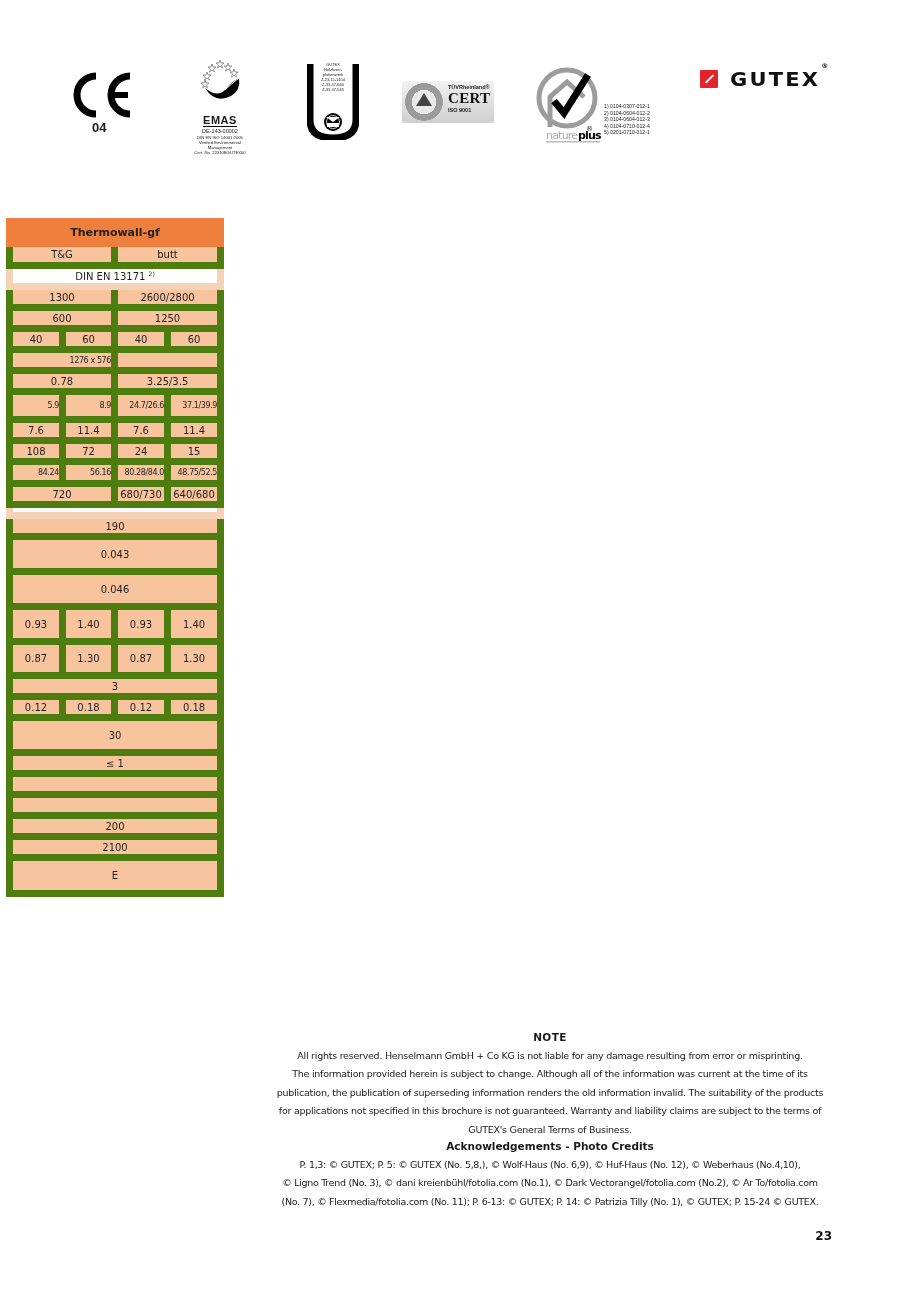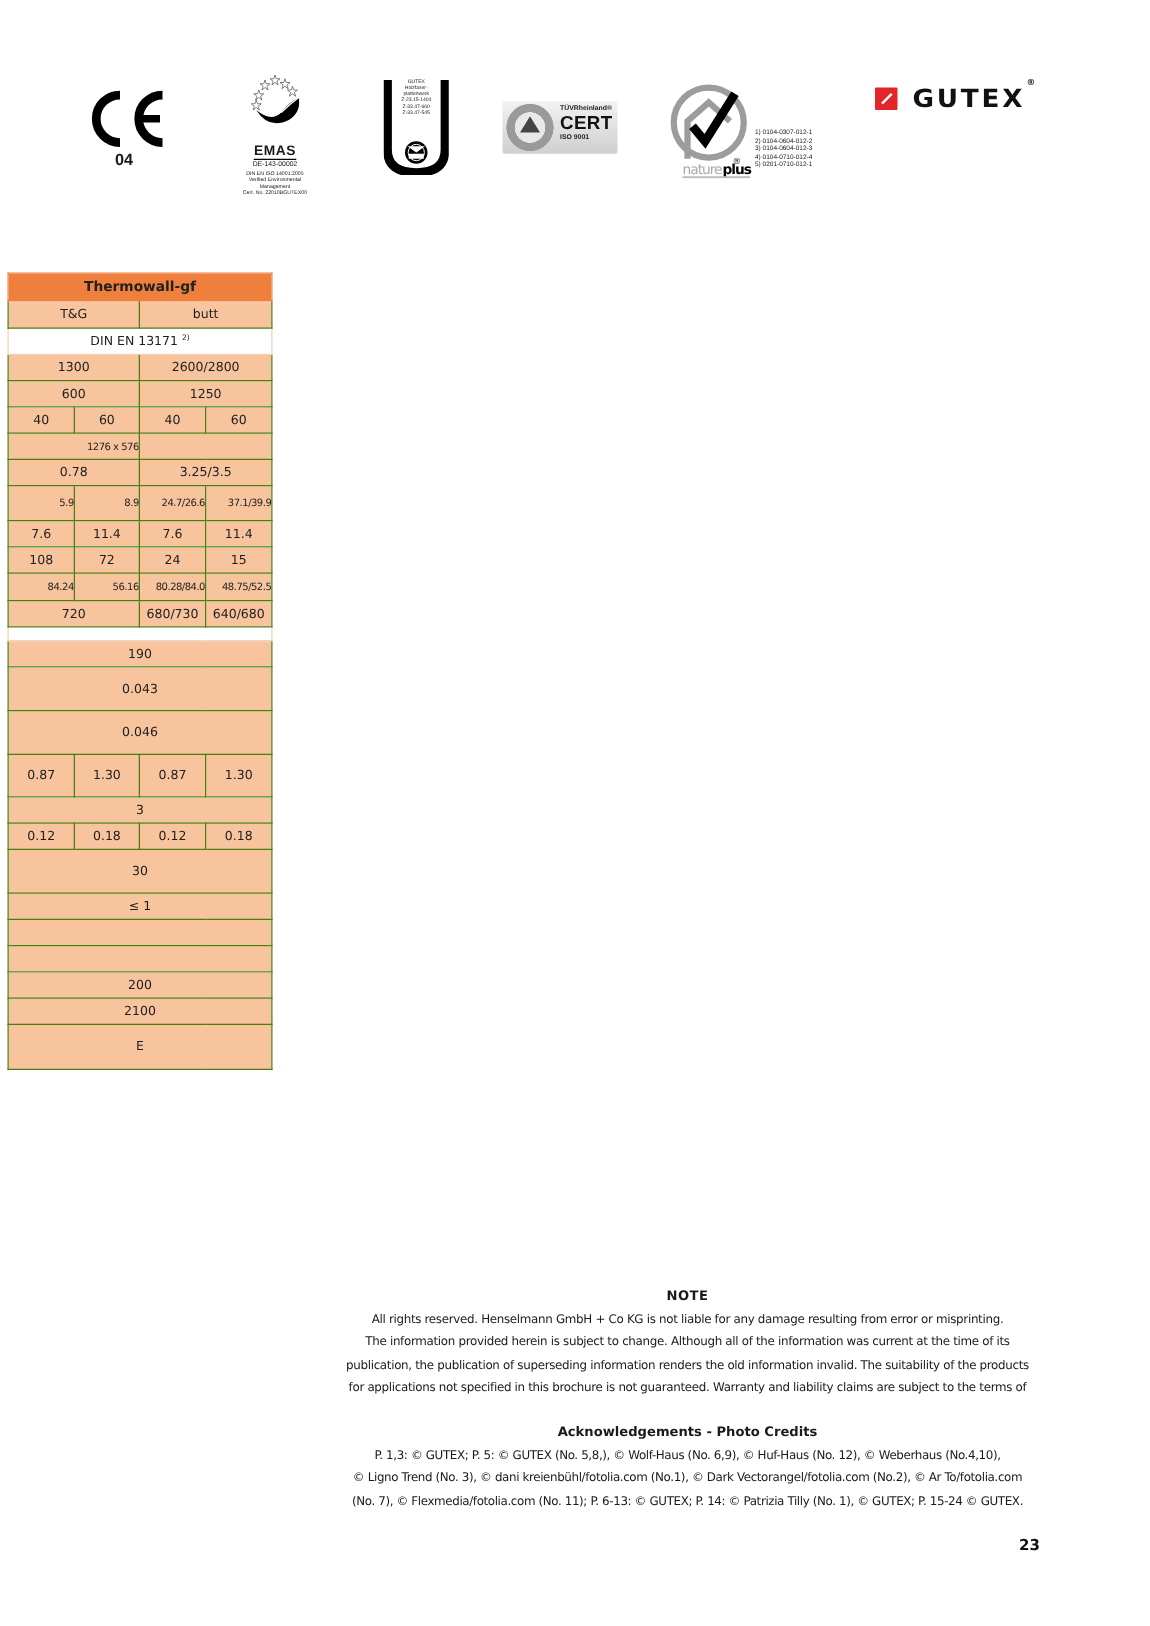--- a/index.html
+++ b/index.html
@@ -20,36 +20,36 @@
   .ue { left:307px; top:60px; width:52px; height:80px; }
   .ue .txt { position:absolute; left:0; top:2px; width:52px; text-align:center; font-size:4px; line-height:5px; color:#222; }
 
   .tuv { left:402px; top:81px; width:92px; height:42px;
          background:linear-gradient(180deg,#f2f2f2 0%,#cfcfcf 100%); border-radius:2px; }
   .tuv .seal { position:absolute; left:3px; top:2px; width:38px; height:38px; border-radius:50%;
                background:radial-gradient(circle,#e8e8e8 0 45%,#9a9a9a 46% 70%,#d8d8d8 71%); }
   .tuv .seal .tri { position:absolute; left:11px; top:10px; width:0; height:0;
                     border-left:8px solid transparent; border-right:8px solid transparent; border-bottom:13px solid #444; }
   .tuv .brand { position:absolute; left:46px; top:3px; font-size:5.5px; font-weight:bold; color:#222; }
-  .tuv .cert { position:absolute; left:46px; top:9px; font-size:15px; font-weight:bold; color:#111; letter-spacing:0.3px; }
+  .tuv .cert { position:absolute; left:46px; top:9px; font-size:15px; font-weight:bold; color:#111; letter-spacing:0.3px;font-family:Liberation Serif, serif; }
   .tuv .iso { position:absolute; left:46px; top:26px; font-size:5.5px; font-weight:bold; color:#222; }
 
   .np { left:536px; top:67px; width:66px; height:78px; }
   .np-list { left:604px; top:103px; font-size:5.2px; line-height:6.5px; color:#222; }
 
   .gutex { left:700px; top:68px; height:22px; display:flex; align-items:center; }
   .gutex .mark { width:18px; height:18px; background:#e3242b; position:relative; border-radius:1px; }
   .gutex .mark::after { content:""; position:absolute; left:4px; top:8px; width:11px; height:2px; background:#fff; transform:rotate(-45deg); }
   .gutex .word { margin-left:12px; font-family:"DejaVu Sans", sans-serif; font-weight:bold; font-size:21px; letter-spacing:2.2px; color:#111; transform:scaleY(0.95); }
   .gutex .reg { font-size:7px; vertical-align:top; margin-left:1px; position:relative; top:-6px; }
 
   
   .spec { position:absolute; left:6px; top:218px; width:211px; border-collapse:collapse; table-layout:fixed;
           font-family:"DejaVu Sans", sans-serif; font-size:10px; color:#1e1e1e; }
-  .spec td { background:#f7c49d; border:1px solid #4d7c0f; text-align:center; padding:0; overflow:hidden; white-space:nowrap; }
+  .spec td { background:#f7c49d; border:7px solid #4d7c0f; text-align:center; padding:0; overflow:hidden; white-space:nowrap; }
   .spec td.head { background:#ef7f3c; font-weight:bold; font-size:11px; color:#222; border-color:#ef7f3c; }
   .spec td.white { background:#ffffff; border-color:#f4d2b8; }
   .spec td.cond { font-size:8px; letter-spacing:-0.4px;text-align:right; }
   .spec sup { font-size:6px; }
 
   
   .note { position:absolute; left:262px; top:1008px; width:576px; text-align:center;
           font-family:"DejaVu Sans", sans-serif; font-size:9.5px; line-height:18.5px; color:#1a1a1a; letter-spacing:-0.25px; }
   .note .heading { font-weight:bold; font-size:10.5px; letter-spacing:0.4px;margin-top:20px; }
   .credits { position:absolute; left:262px; top:1137px; width:576px; text-align:center;
@@ -216,20 +216,26 @@
       </tr>
   <tr style="height:21px">
         <td colspan="4">190</td>
       </tr>
   <tr style="height:35px">
         <td colspan="4">0.043</td>
       </tr>
   <tr style="height:35px">
         <td colspan="4">0.046</td>
       </tr>
+  <tr style="height:35px">
+    <td>0.93</td>
+    <td>1.40</td>
+    <td>0.93</td>
+    <td>1.40</td>
+  </tr>
   <tr style="height:34px">
     <td>0.87</td>
     <td>1.30</td>
     <td>0.87</td>
     <td>1.30</td>
   </tr>
   <tr style="height:21px">
         <td colspan="4">3</td>
       </tr>
   <tr style="height:21px">
@@ -261,20 +267,21 @@
       </tr>
 </tbody>
   </table>
 
 <div class="note">
   <div class="heading">NOTE</div>
   <div>All rights reserved. Henselmann GmbH + Co KG is not liable for any damage resulting from error or misprinting.</div>
   <div>The information provided herein is subject to change. Although all of the information was current at the time of its</div>
   <div>publication, the publication of superseding information renders the old information invalid. The suitability of the products</div>
   <div>for applications not specified in this brochure is not guaranteed. Warranty and liability claims are subject to the terms of</div>
+  <div>GUTEX's General Terms of Business.</div>
 </div>
 
 <div class="credits">
   <div class="heading">Acknowledgements - Photo Credits</div>
   <div>P. 1,3: © GUTEX; P. 5: © GUTEX (No. 5,8,), © Wolf-Haus (No. 6,9), © Huf-Haus (No. 12), © Weberhaus (No.4,10),</div>
   <div>© Ligno Trend (No. 3), © dani kreienbühl/fotolia.com (No.1), © Dark Vectorangel/fotolia.com (No.2), © Ar To/fotolia.com</div>
   <div>(No. 7), © Flexmedia/fotolia.com (No. 11); P. 6-13: © GUTEX; P. 14: © Patrizia Tilly (No. 1), © GUTEX; P. 15-24 © GUTEX.</div>
 </div>
 
 <div class="pageno">23</div>

